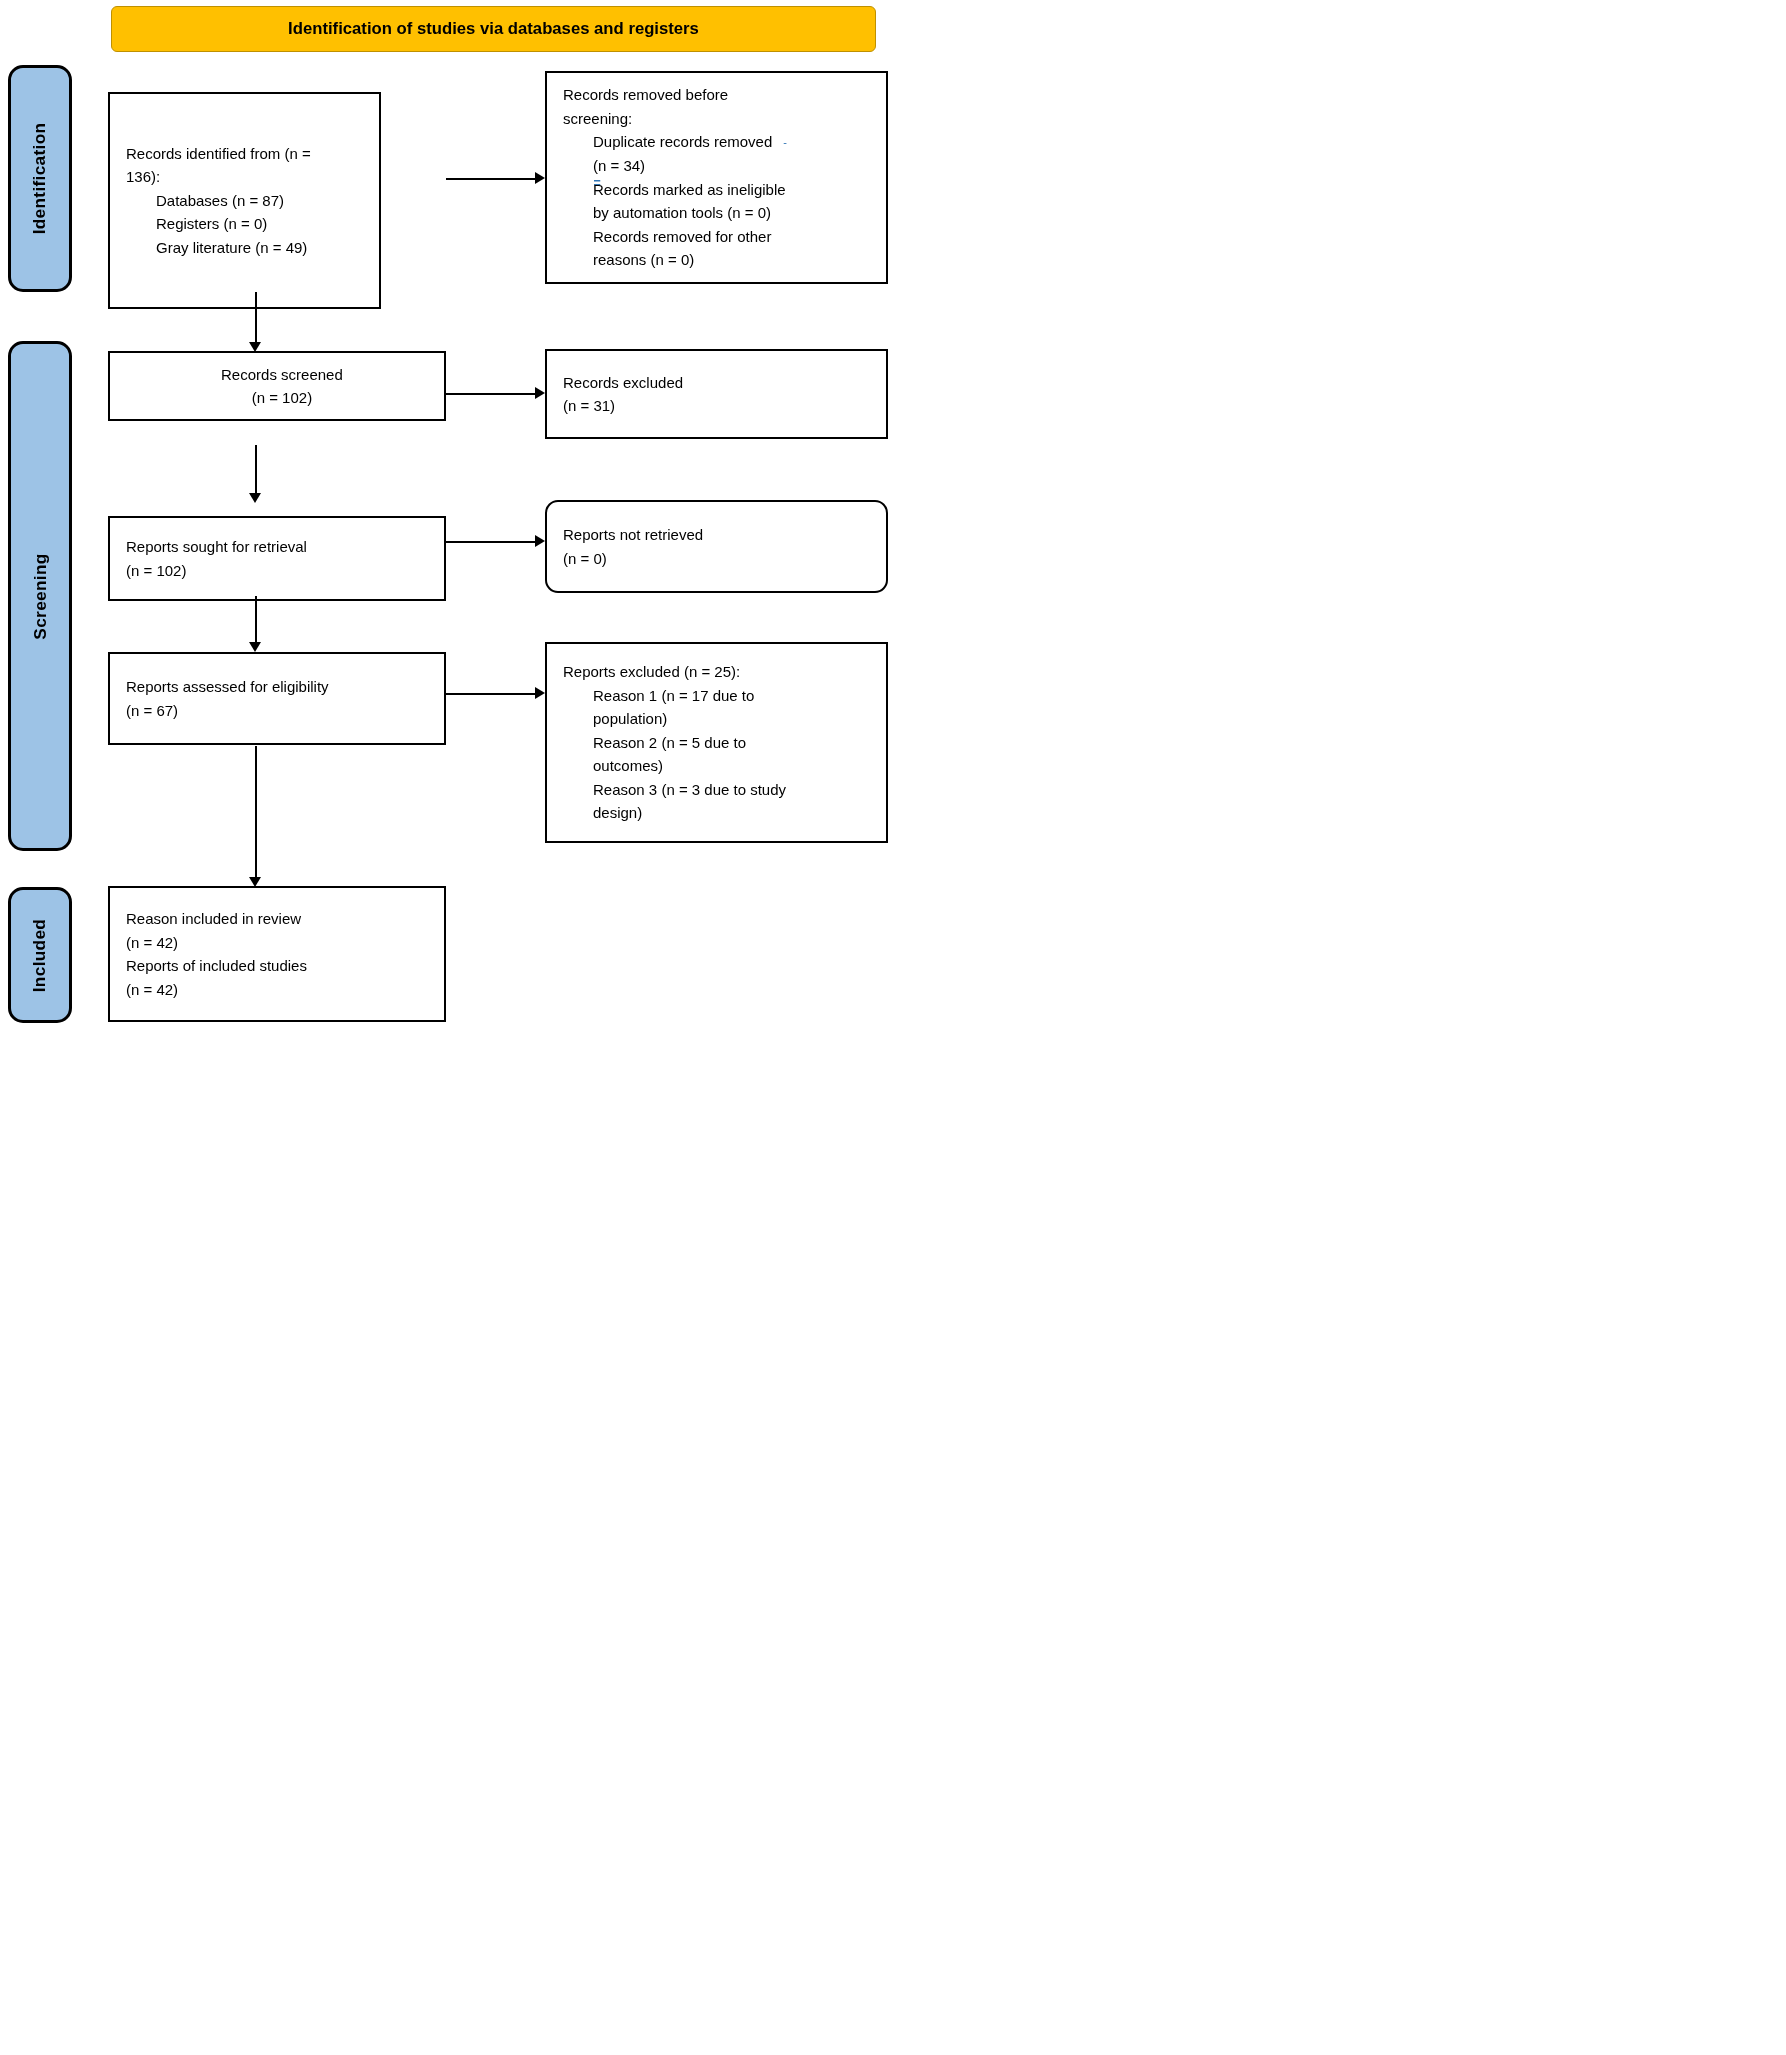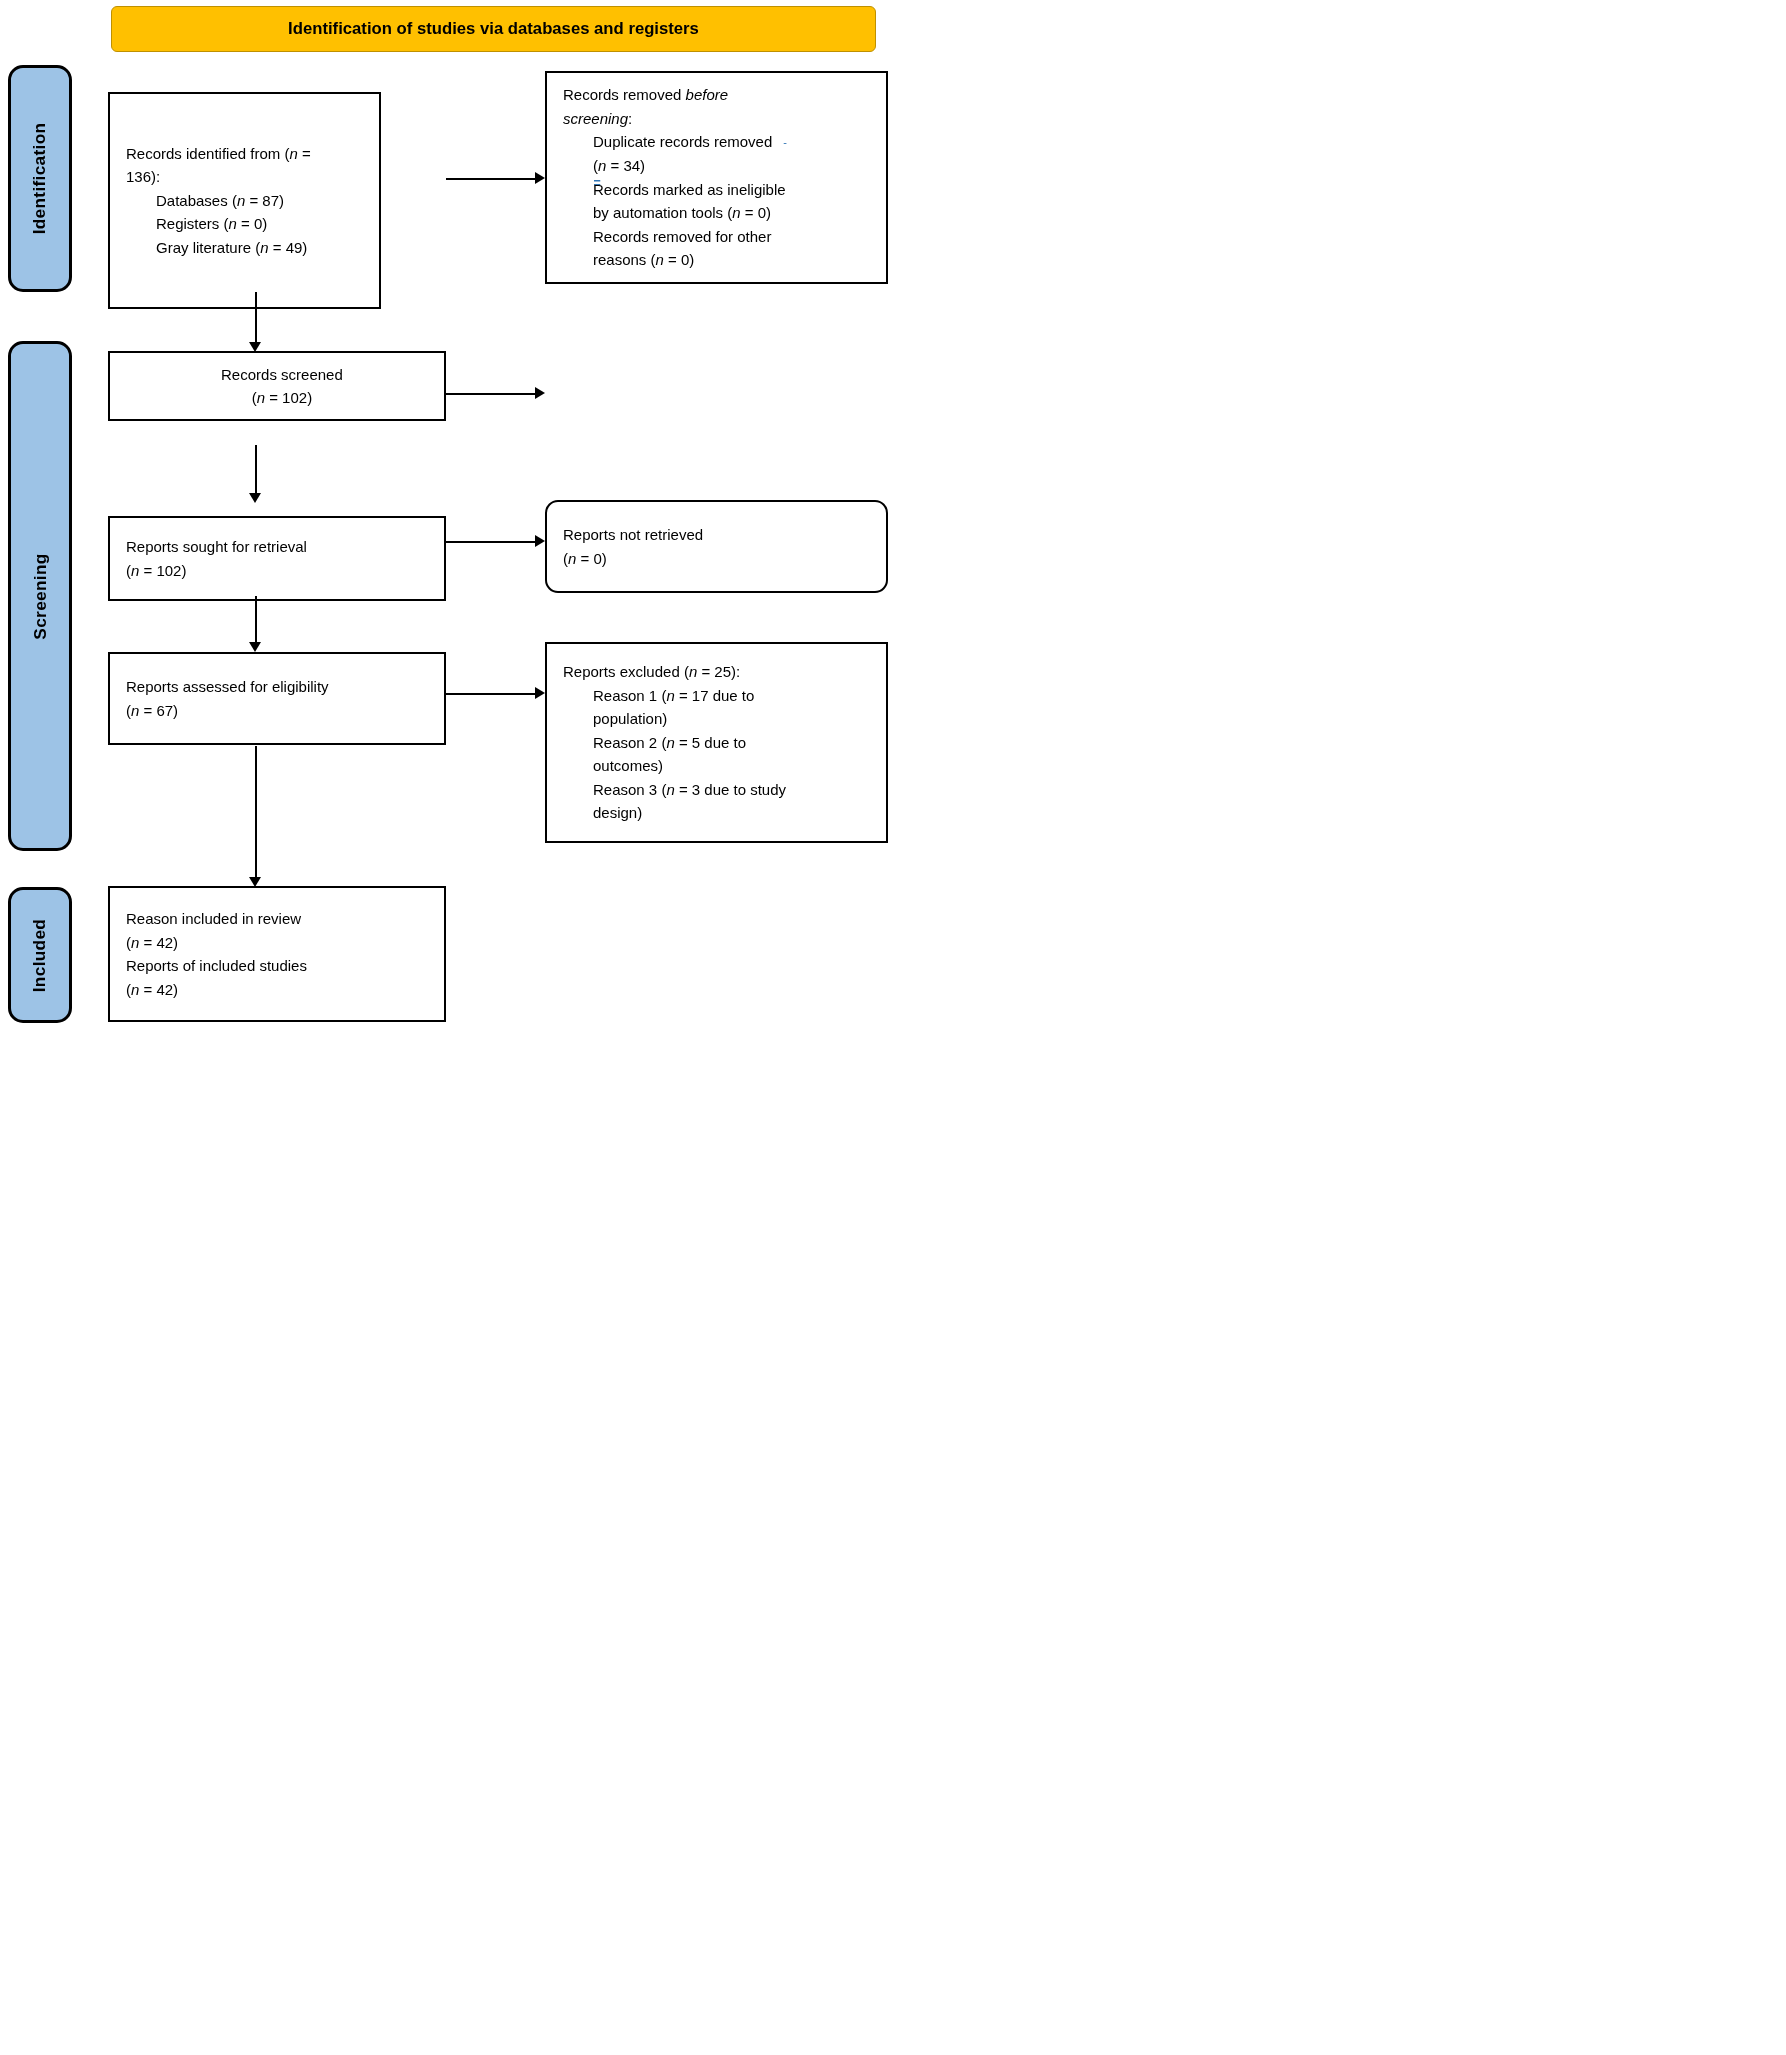--- a/index.html
+++ b/index.html
@@ -32,21 +32,21 @@
   .wbox{
     position:absolute;background:#fff;border:2.5px solid #000;box-sizing:border-box;
   }
   .wbox .content{
     position:absolute;inset:0;display:flex;flex-direction:column;justify-content:center;
     padding:3.7px 6.2px 3.7px 16px;font-size:15px;line-height:23.5px;
   }
   .wbox .content.top{justify-content:flex-start;padding-top:16px;}
   .tline{position:relative;white-space:nowrap;}
   .tline.ind{margin-left:30px;}
-  .it{font-style:italic;}
+  .it{}
   .blue-eq{
     position:absolute;left:0.6px;bottom:-8px;color:#2E74B5;
     font-size:12.4px;font-weight:bold;line-height:6.2px;
   }
   .blue-dash{color:#2E74B5;margin-left:11px;font-size:11px;vertical-align:1.2px;}
 
   
   .arrow-h{position:absolute;height:0;}
   .arrow-h .shaft{position:absolute;left:0;right:8.6px;top:-0.9px;height:1.9px;background:#000;}
   .arrow-h .head{
@@ -120,20 +120,26 @@
         <div class="tline"><span>Records removed </span><span class="it">before</span></div>
         <div class="tline"><span class="it">screening</span><span>:</span></div>
         <div class="tline ind"><span>Duplicate records removed</span><span class="blue-dash" style="color: rgb(46, 116, 181);">-</span></div>
         <div class="tline ind"><span>(</span><span class="it">n</span><span> = 34)</span><span class="blue-eq" style="color: rgb(46, 116, 181);">=</span></div>
         <div class="tline ind"><span>Records marked as ineligible</span></div>
         <div class="tline ind"><span>by automation tools (</span><span class="it">n</span><span> = 0)</span></div>
         <div class="tline ind"><span>Records removed for other</span></div>
         <div class="tline ind"><span>reasons (</span><span class="it">n</span><span> = 0)</span></div>
       </div>
   </div>
+  <div class="wbox" style="left:545px;top:349px;width:343px;height:90px;">
+    <div class="content">
+        <div class="tline"><span>Records excluded</span></div>
+        <div class="tline"><span>(</span><span class="it">n</span><span> = 31)</span></div>
+      </div>
+  </div>
   <div class="wbox" style="left:545px;top:500px;width:343px;height:93px;border-radius:13px;">
     <div class="content">
         <div class="tline"><span>Reports not retrieved</span></div>
         <div class="tline"><span>(</span><span class="it">n</span><span> = 0)</span></div>
       </div>
   </div>
   <div class="wbox" style="left:545px;top:642px;width:343px;height:201px;">
     <div class="content top">
         <div class="tline"><span>Reports excluded (</span><span class="it">n</span><span> = 25):</span></div>
         <div class="tline ind"><span>Reason 1 (</span><span class="it">n</span><span> = 17 due to</span></div>

